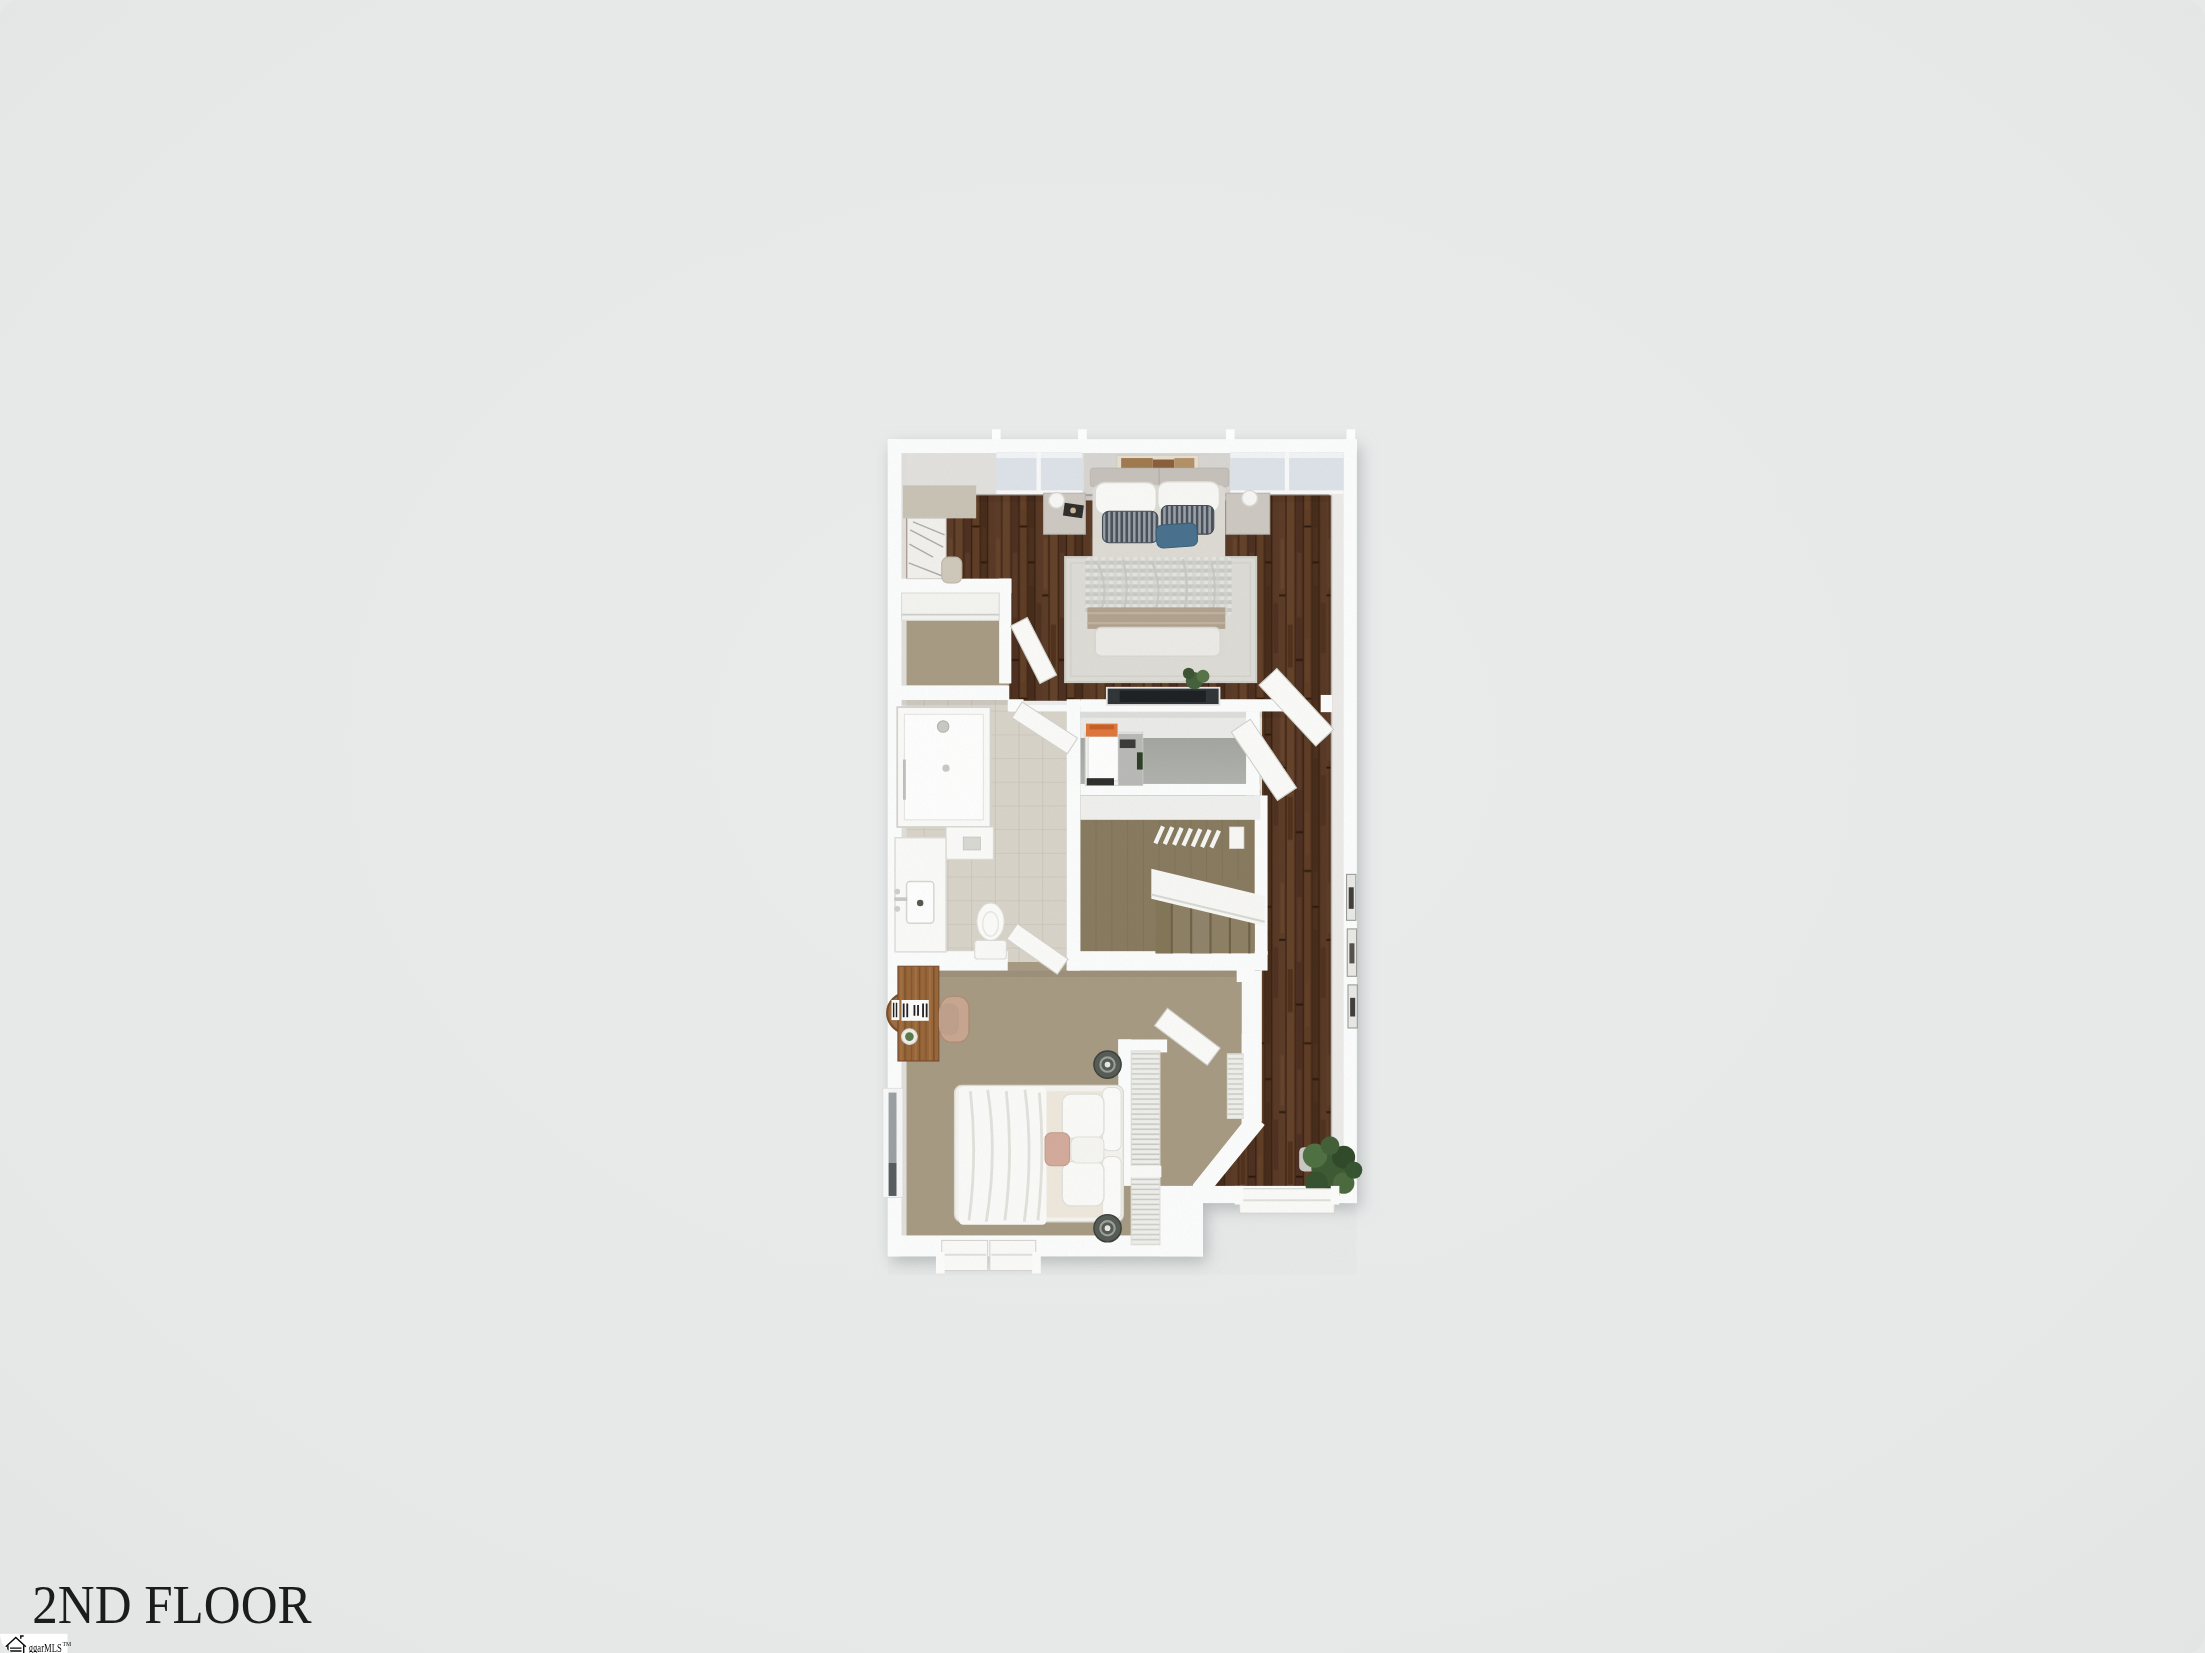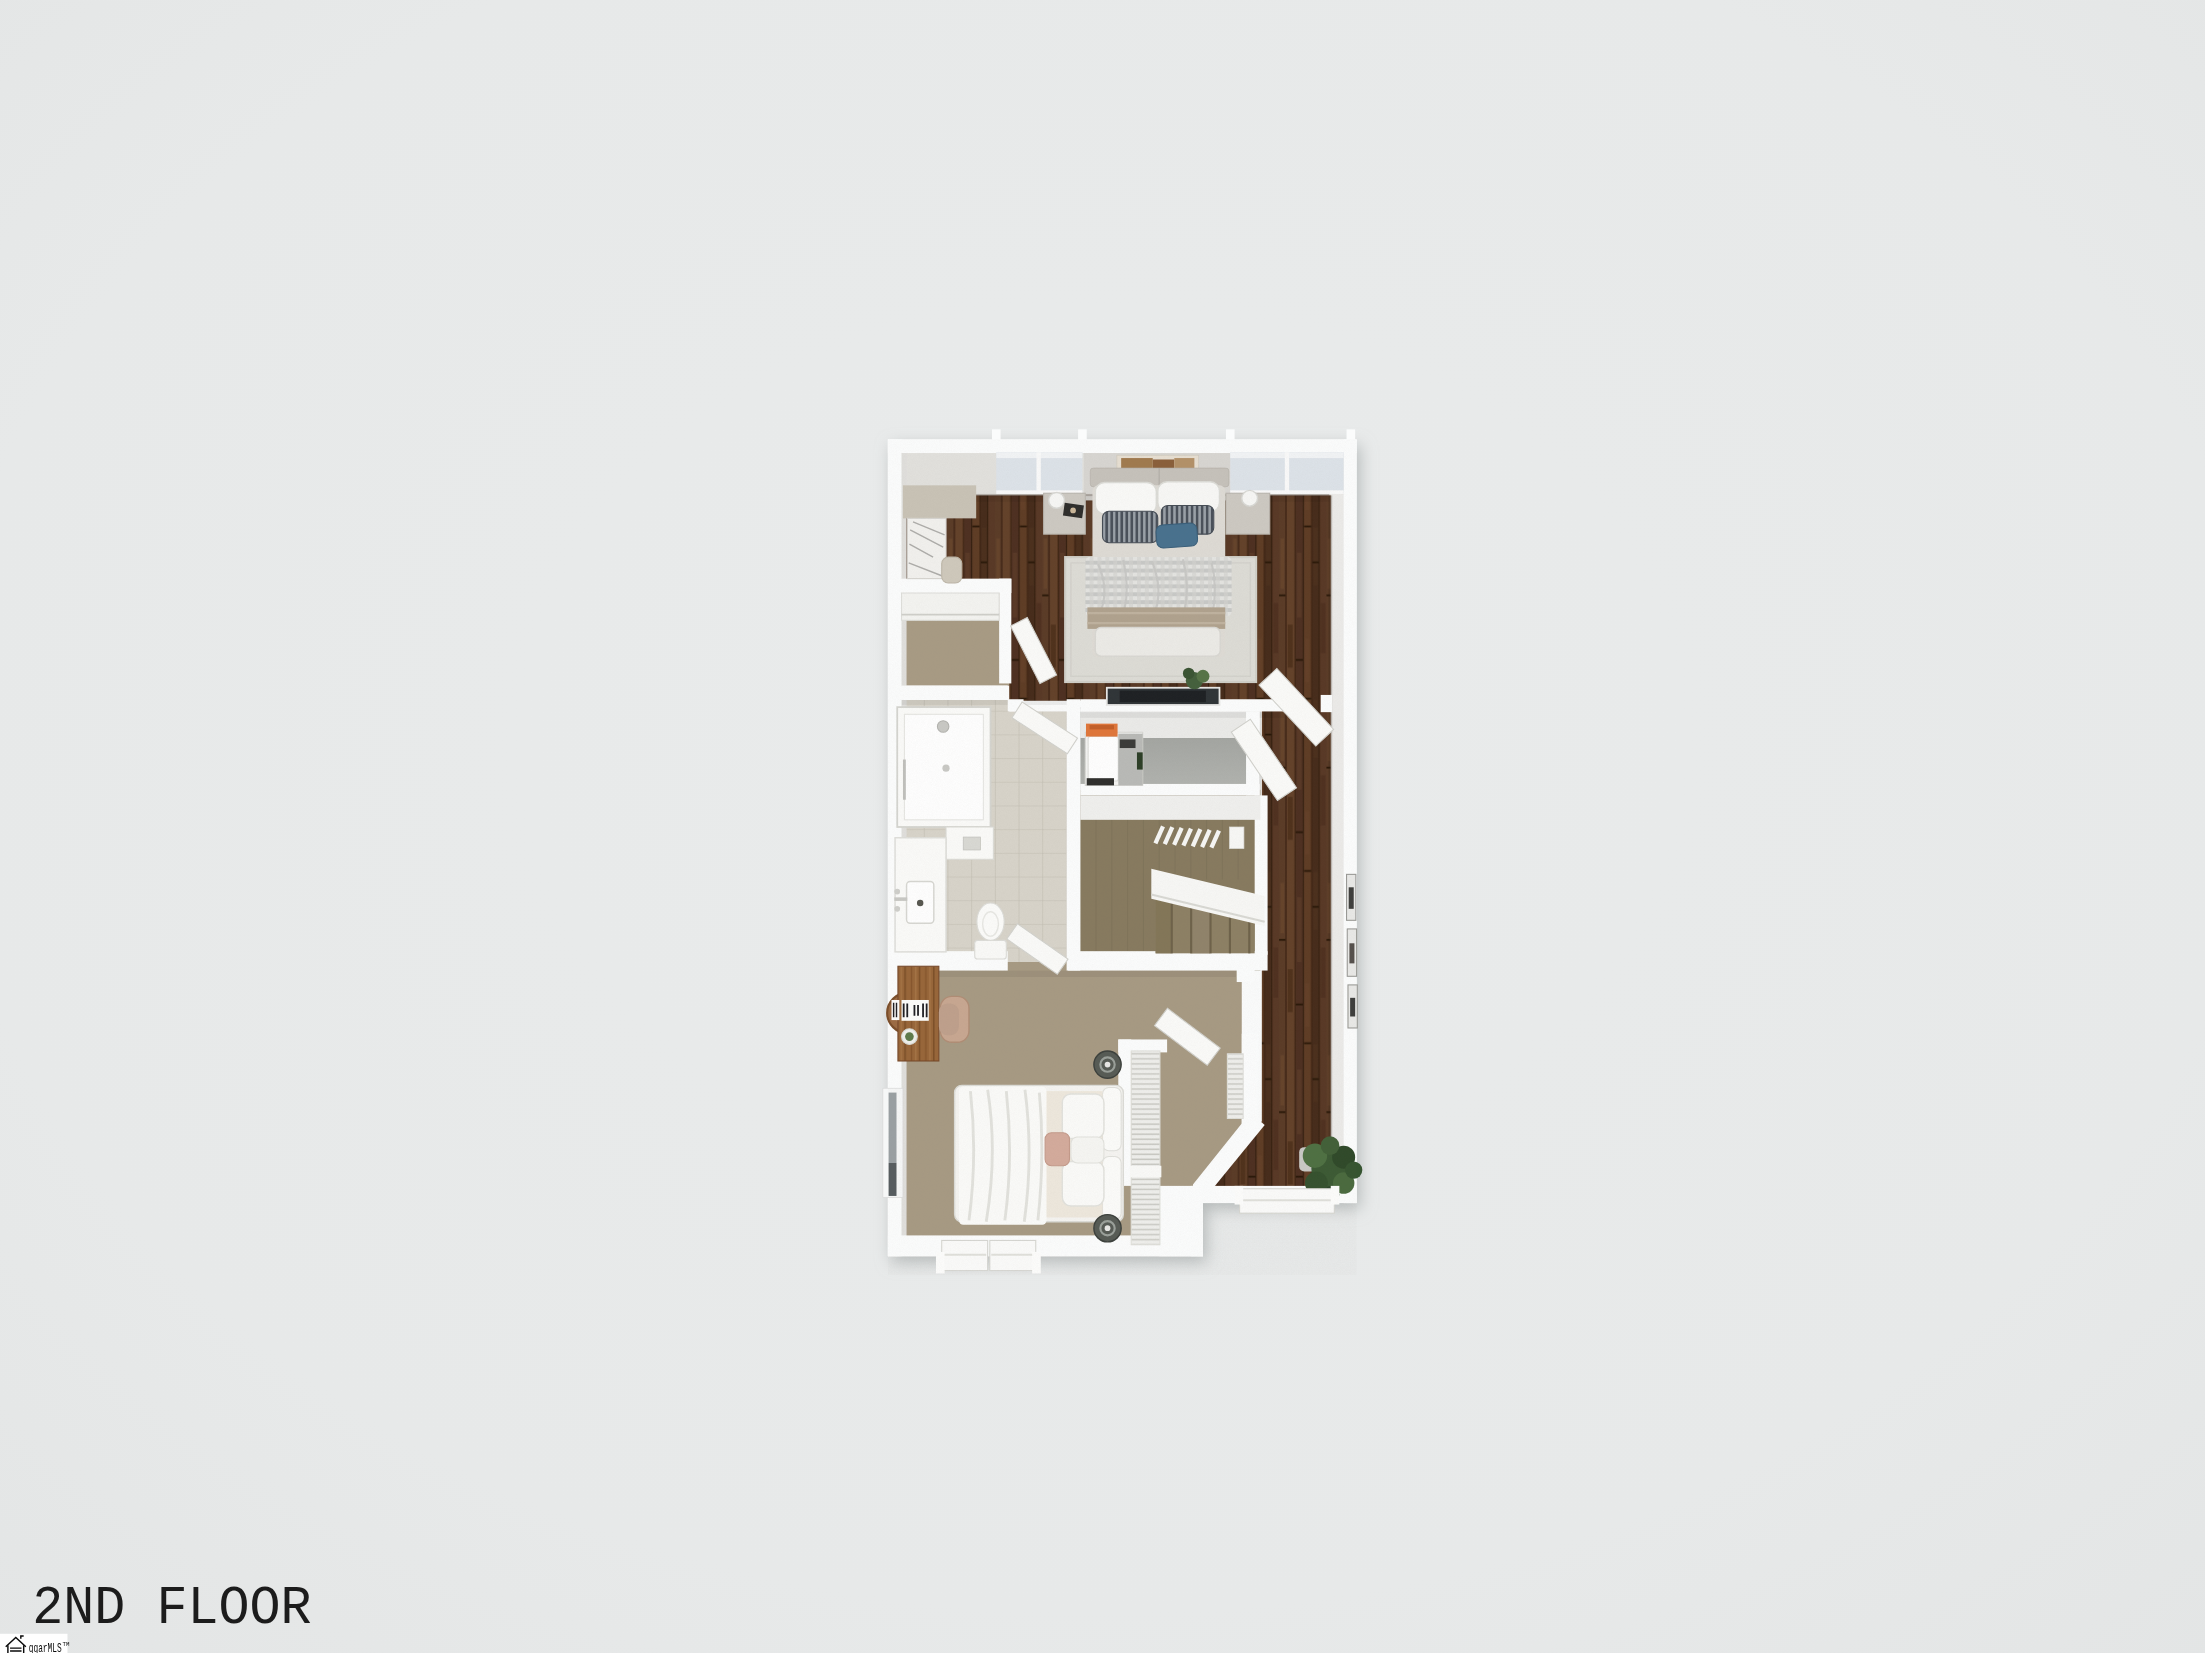--- a/index.html
+++ b/index.html
@@ -1,17 +1,17 @@
 <!DOCTYPE html>
 <html style="font-size:11.5px"><head>
 <meta charset="utf-8">
 <style>
   html,body{margin:0;padding:0;background:#e7e9e9;}
   #stage{position:relative;width:2205px;height:1654px;overflow:hidden;
-         font-family:Liberation Mono, monospace;}
+         font-family:Liberation Serif, serif;border-radius:20px;}
 </style>
 </head>
 <body>
 <div id="stage">
 <svg width="2205" height="1654" viewBox="0 0 3072 2304">
 <defs>
   <radialGradient id="bgvin" cx="50%" cy="45%" r="75%">
     <stop offset="0%" stop-color="#e9ebeb"></stop>
     <stop offset="70%" stop-color="#e7e9e9"></stop>
     <stop offset="100%" stop-color="#e3e5e5"></stop>

